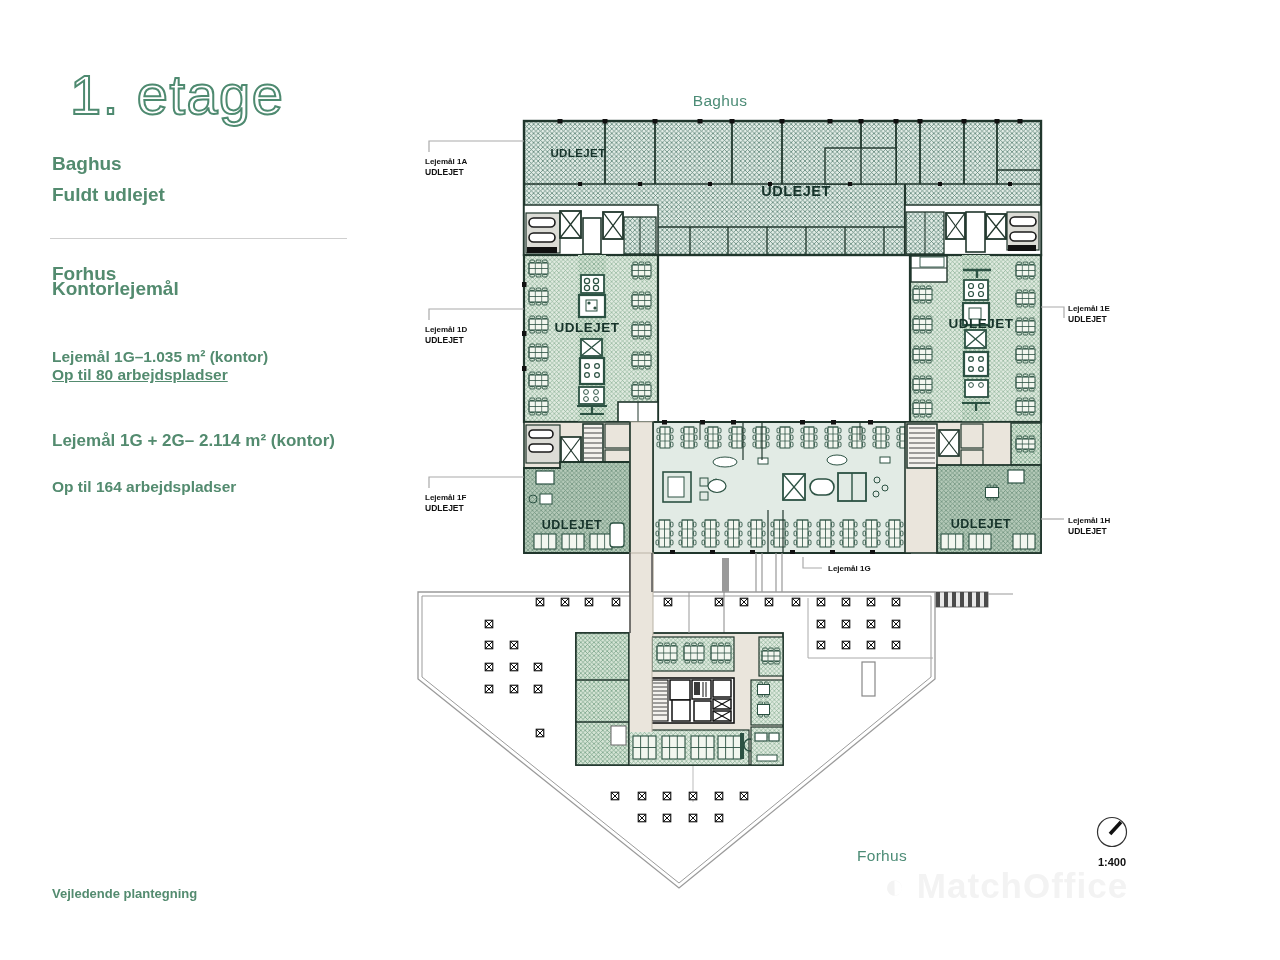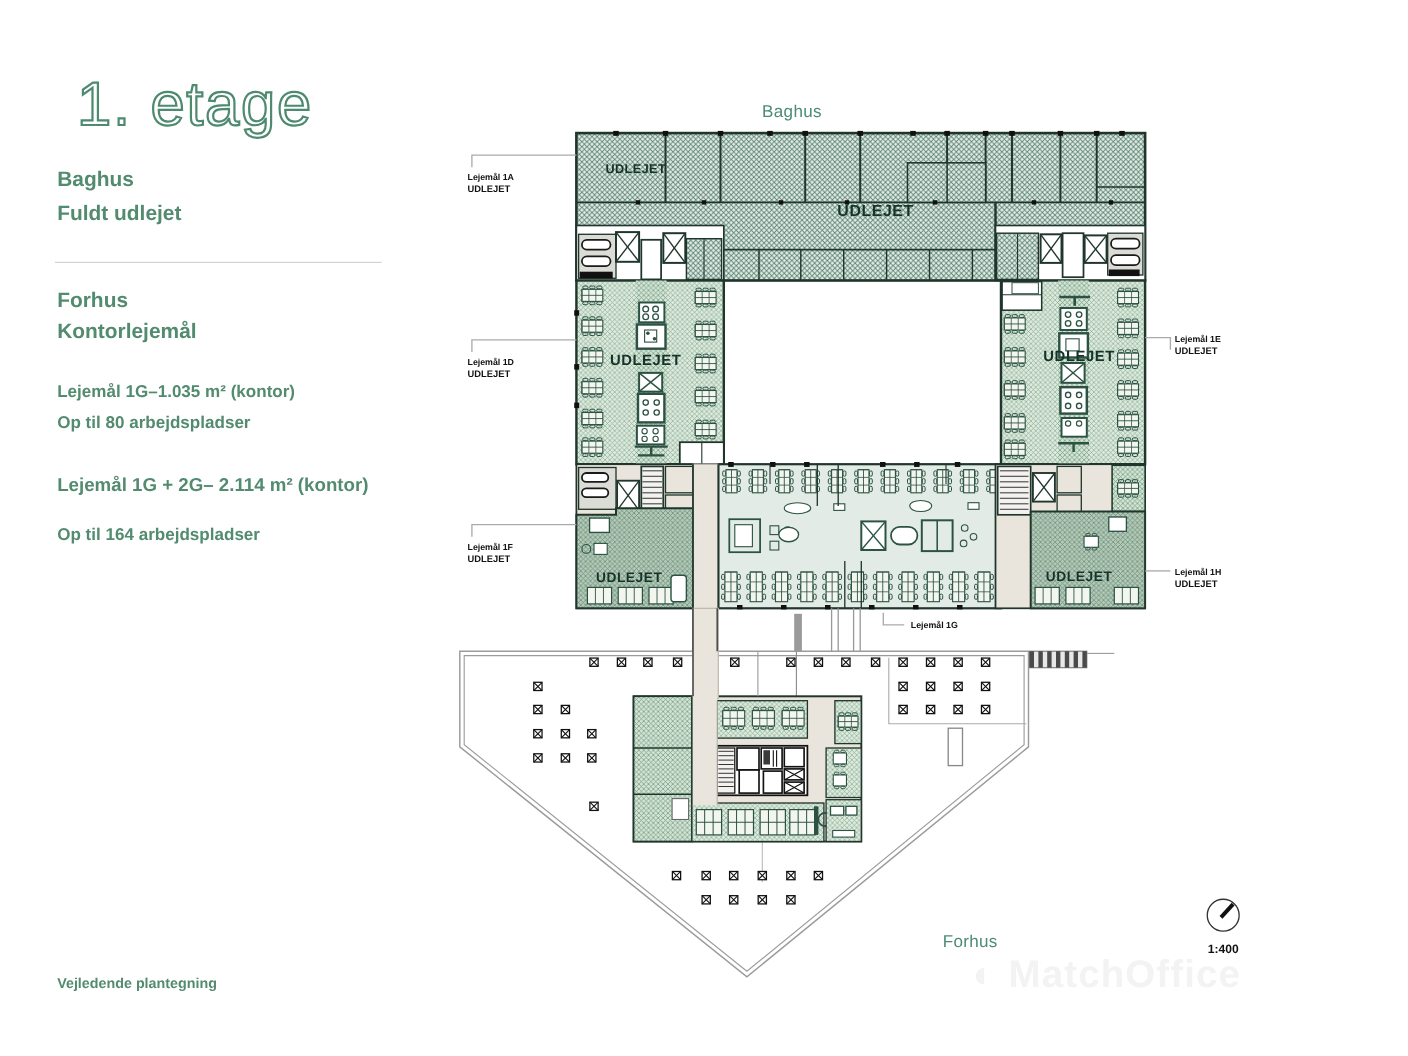--- a/index.html
+++ b/index.html
@@ -6,23 +6,23 @@
 body { font-family:"Liberation Sans",sans-serif; }
 .abs { position:absolute; }
 .green { color:#538b6f; font-weight:bold; }
 </style></head>
 <body>
 <div class="abs" style="left:50px; top:62px; font-size:56px; color:transparent; -webkit-text-stroke:2px #4e8a70; letter-spacing:1.5px;margin-left:20px;">1. etage</div>
 <div class="abs green" style="left:52px; top:153px; font-size:19px;">Baghus</div>
 <div class="abs green" style="left:52px; top:184px; font-size:19px;">Fuldt udlejet</div>
 <div class="abs" style="left:50px; top:238px; width:297px; height:1px; background:#cfcfcf;"></div>
 <div class="abs green" style="left:52px; top:263px; font-size:19px;">Forhus</div>
-<div class="abs green" style="left:52px; top:291px; font-size:19px;">Kontorlejemål</div>
+<div class="abs green" style="left:52px; top:278px; font-size:19px;">Kontorlejemål</div>
 <div class="abs green" style="left:52px; top:348px; font-size:15.5px;">Lejemål 1G–1.035 m² (kontor)</div>
-<div class="abs green" style="left:52px; top:376px; font-size:15.5px;">Op til 80 arbejdspladser</div>
+<div class="abs green" style="left:52px; top:366px; font-size:15.5px;text-decoration:underline;">Op til 80 arbejdspladser</div>
 <div class="abs green" style="left:52px; top:431px; font-size:17px;">Lejemål 1G + 2G– 2.114 m² (kontor)</div>
 <div class="abs green" style="left:52px; top:478px; font-size:15.5px;">Op til 164 arbejdspladser</div>
 <div class="abs green" style="left:52px; top:886px; font-size:13px;">Vejledende plantegning</div>
 <div class="abs" style="left:884px; top:866px; color:#f3f3f3; font-weight:bold; font-size:35px; letter-spacing:1px;">◐ MatchOffice</div>
 <svg class="abs" style="left:0; top:0;" width="1280" height="960" viewBox="0 0 1280 960">
 <defs>
 <pattern id="xh" patternUnits="userSpaceOnUse" width="4.6" height="4.6">
   <rect width="4.6" height="4.6" fill="#e2ece6"></rect>
   <path d="M0 0L4.6 4.6M4.6 0L0 4.6" stroke="#5e8577" stroke-width="0.8"></path>
 </pattern>

